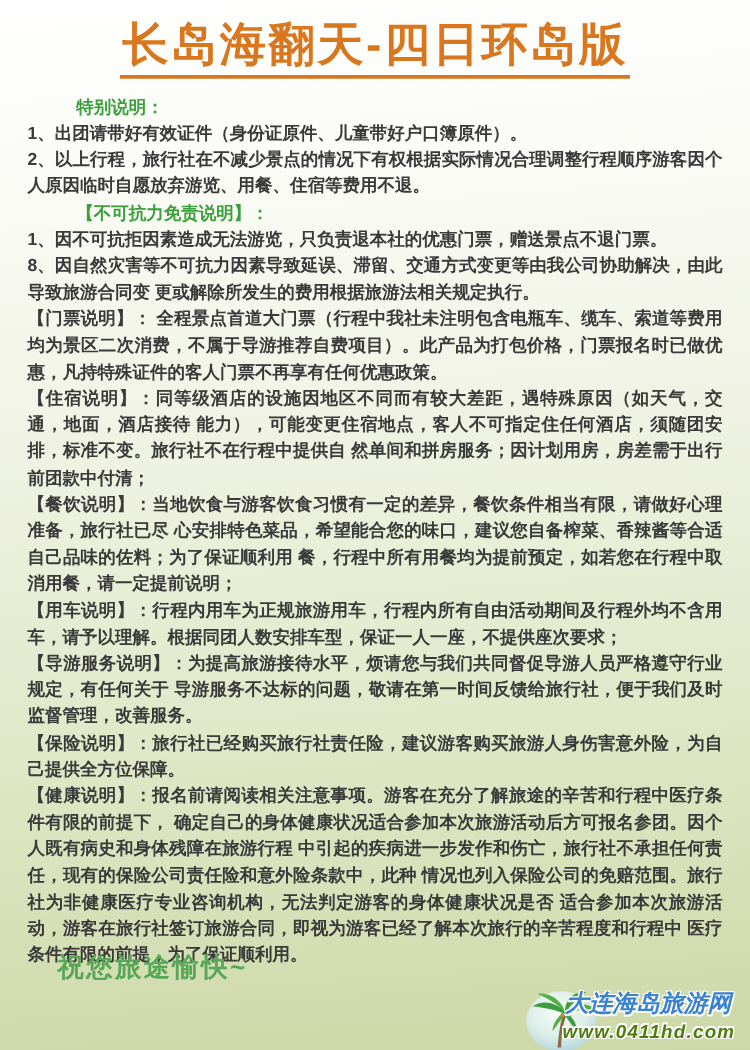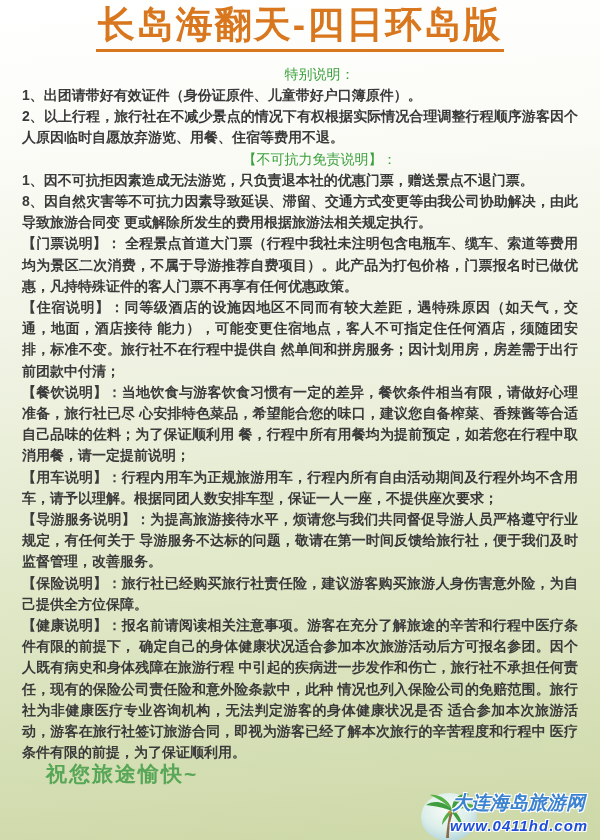--- a/index.html
+++ b/index.html
@@ -1,54 +1,54 @@
 <!DOCTYPE html>
 <html><head>
 <meta charset="utf-8">
 <style>
   html,body{margin:0;padding:0;}
   body{
     width:600px;height:840px;position:relative;overflow:hidden;
     font-family:"Liberation Sans","DejaVu Sans",sans-serif;
     background:linear-gradient(176deg,#ffffff 0%,#fbfcf7 16%,#f0f3e4 40%,#e0e8c8 68%,#cdd8a7 100%);
   }
-  .title-wrap{text-align:center;margin:0;padding-top:5px;}
+  .title-wrap{text-align:center;margin:0;padding-top:16px;}
   .title{
     display:inline-block;
     font-size:37px;font-weight:bold;letter-spacing:2px;
     color:#d8771e;
     border-bottom:3px solid #d8771e;
     padding:0 2px 3px 2px;
     line-height:1.1;
   }
   .content{
     padding:12px 22px 0 22px;
     font-size:14px;line-height:21.2px;
     color:#3a3a3a;font-weight:600;
     text-align:justify;
   }
   .content p{margin:0;}
-  .green-head{color:#3aa03c;font-weight:normal;text-align:center;padding-left:39px;}
+  .green-head{color:#3aa03c;font-weight:bold;text-align:left;padding-left:39px;}
   .wish{
     position:absolute;left:46px;top:760px;
     font-size:21px;letter-spacing:2px;
     color:#58a758;font-weight:600;
   }
   .logo{position:absolute;left:420px;top:788px;width:178px;height:54px;}
   .logo-icon{position:absolute;left:0;top:4px;width:60px;height:50px;}
   .logo-texts{position:absolute;left:32px;top:2px;width:146px;}
   .logo-name{
     font-size:19px;font-weight:bold;font-style:italic;
     color:#3b82d0;letter-spacing:0px;white-space:nowrap;
     text-shadow:-1px -1px 0 #fff,1px -1px 0 #fff,-1px 1px 0 #fff,1px 1px 0 #fff;
   }
   .logo-url{
     margin-top:1px;margin-left:-2px;
     font-size:15px;font-weight:bold;font-style:italic;
-    color:#1d4ed8;letter-spacing:1px;white-space:nowrap;
+    color:#4d7c0f;letter-spacing:1px;white-space:nowrap;
     text-shadow:-1px -1px 0 #fff,1px -1px 0 #fff,-1px 1px 0 #fff,1px 1px 0 #fff;
   }
 </style>
 </head>
 <body>
 
 <div class="title-wrap">
   <h1 class="title" style="margin:0;">长岛海翻天-四日环岛版</h1>
 </div>
 

